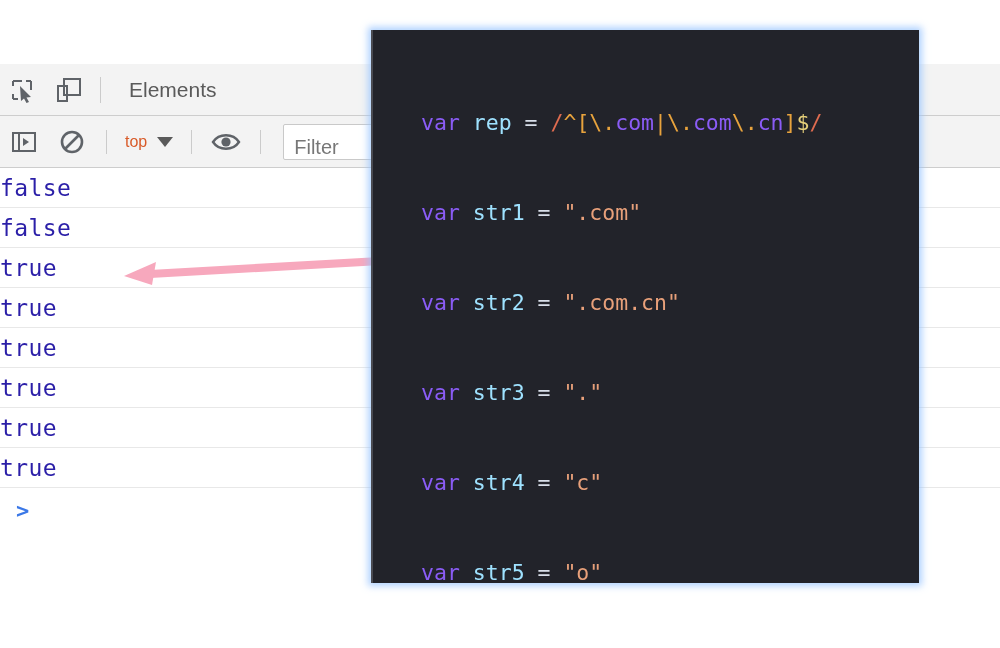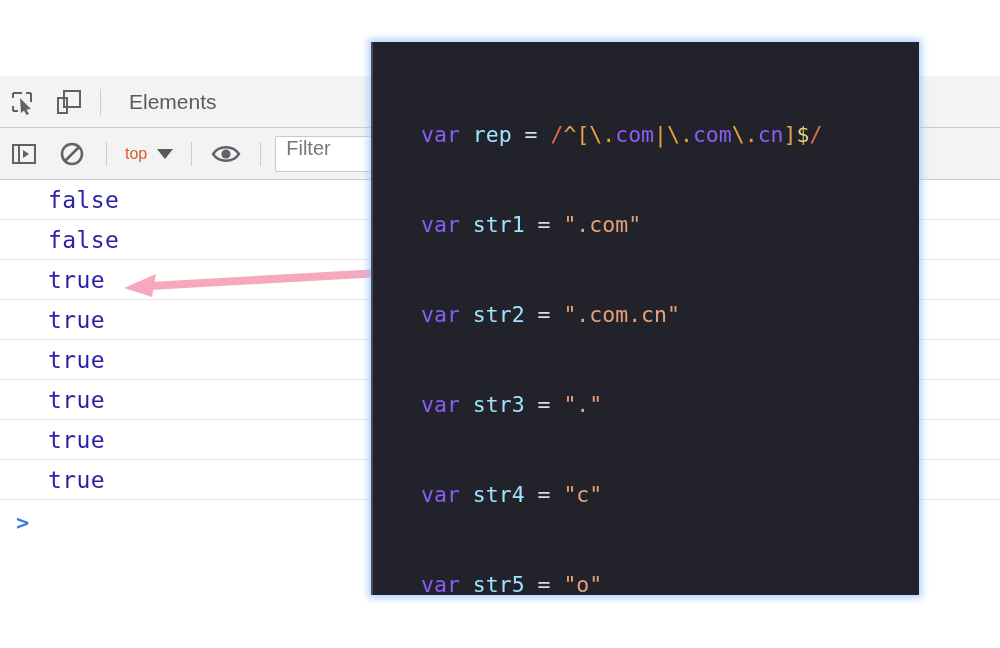--- a/index.html
+++ b/index.html
@@ -11,21 +11,21 @@
     height: 648px;
     background: #ffffff;
     font-family: "Liberation Sans", sans-serif;
     overflow: hidden;
     position: relative;
   }
 
   
   #devtools {
     position: absolute;
-    left: 0; top: 16px;
+    left: 0; top: 4px;
     width: 1000px;
     height: 568px;
     background: #ffffff;
   }
 
   
   .top-strip {
     position: absolute;
     left: 0; top: 0;
     width: 1000px;
@@ -125,44 +125,43 @@
     border-top: 10px solid #5a5a5a;
   }
   .filter-box {
     height: 34px;
     min-width: 150px;
     flex: none;
     background: #ffffff;
     border: 1px solid #c9c9c9;
     border-radius: 2px;
     display: flex;
-    align-items: flex-start;
+    align-items: flex-end;
     padding: 0 10px;
     font-size: 20px;
     color: #777777;
-    margin-left: 4px;
+    margin-left: 12px;
   }
 
   
   .console-body {
     position: absolute;
     left: 0; top: 164px;
     width: 1000px;
     height: 484px;
     background: #ffffff;
   }
   .log-row {
     height: 40px;
     border-bottom: 1px solid #e8e8e8;
     display: flex;
     align-items: center;
     box-sizing: border-box;
   }
   .log-val {
-    margin-left: 48px;
     font-family: "DejaVu Sans Mono", "Liberation Mono", monospace;
     font-size: 23px;
     color: #2b1fa8;
     letter-spacing: 0.4px;
   }
   .prompt-row {
     height: 44px;
     display: flex;
     align-items: center;
     padding-left: 16px;

